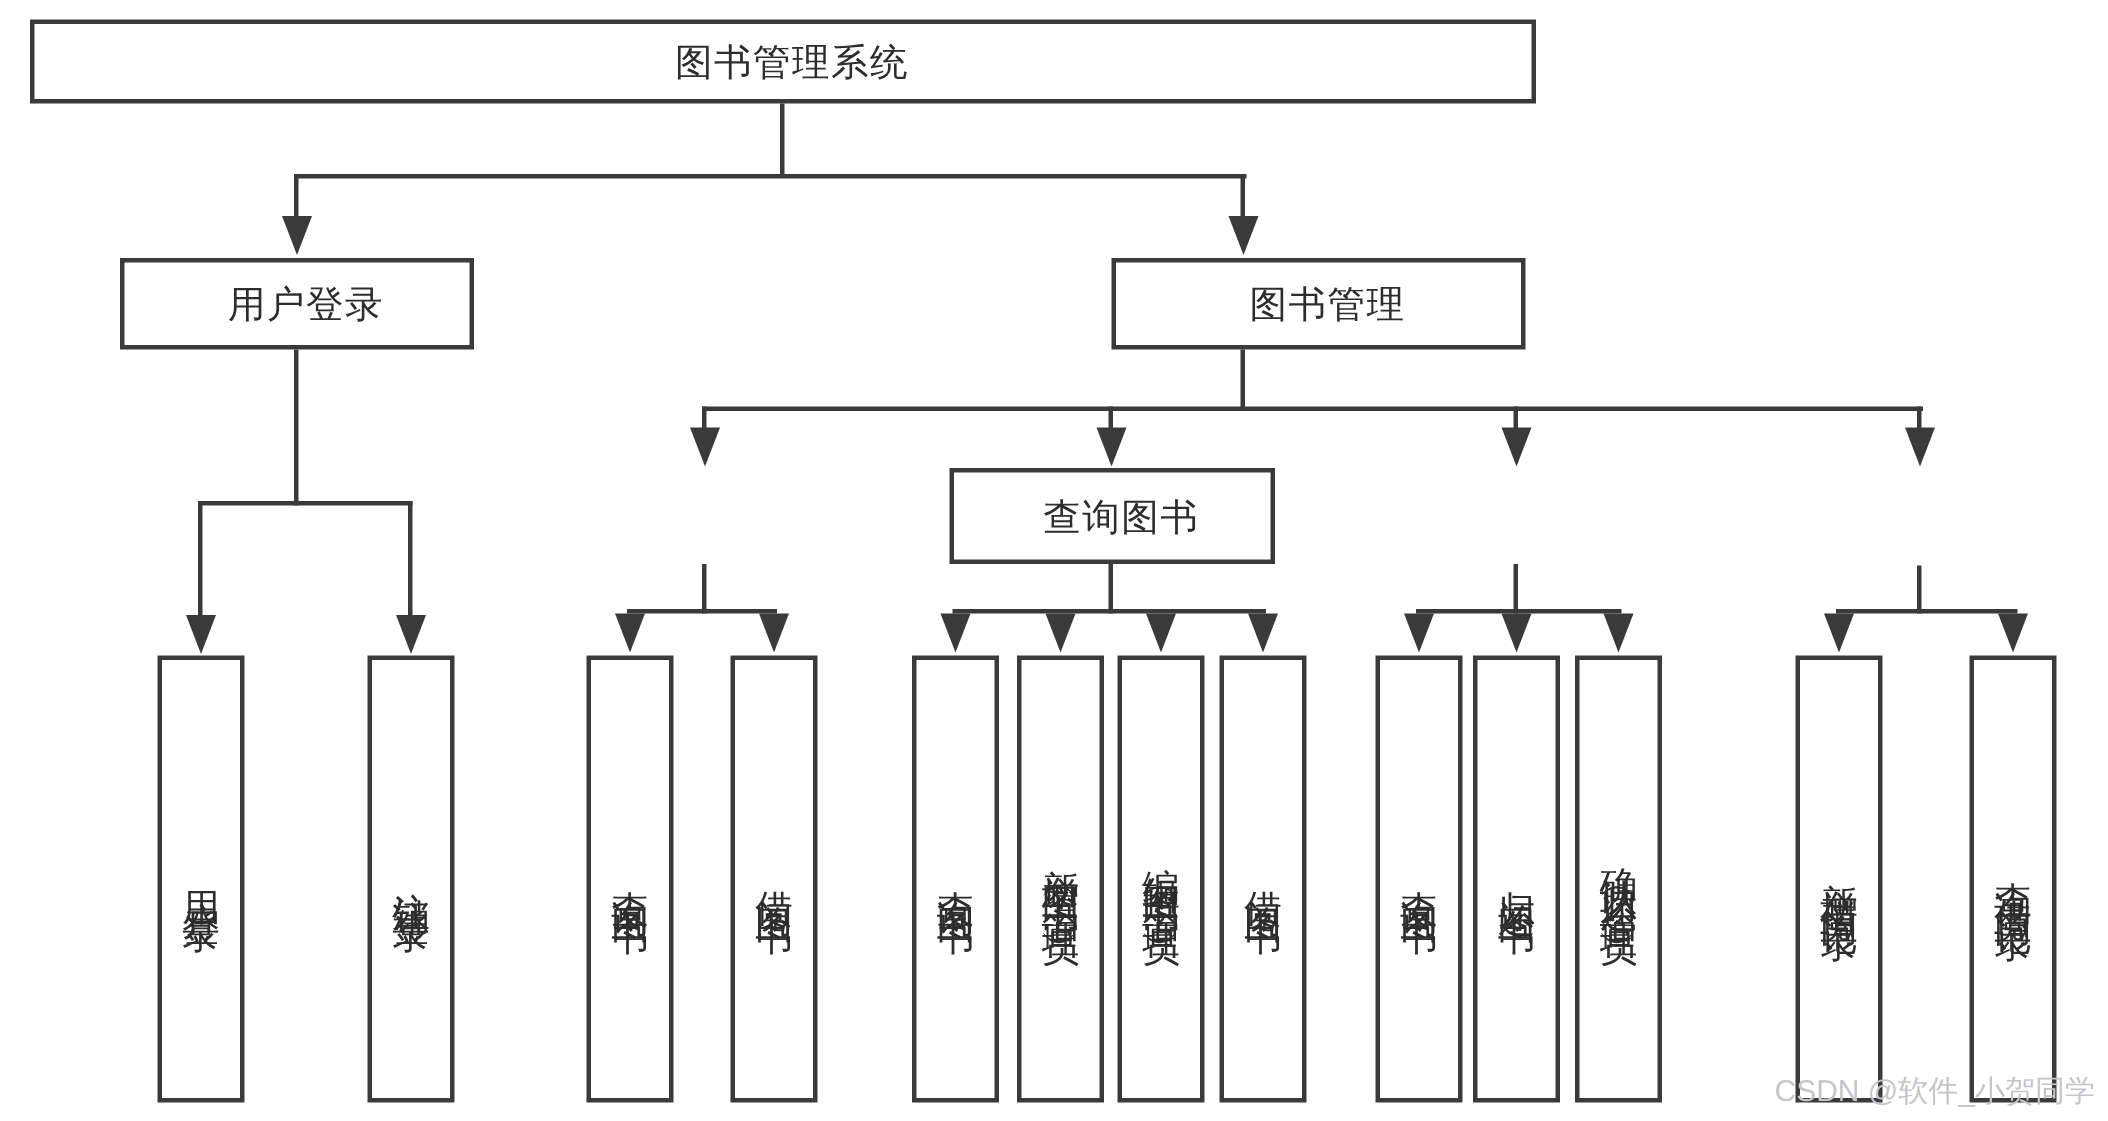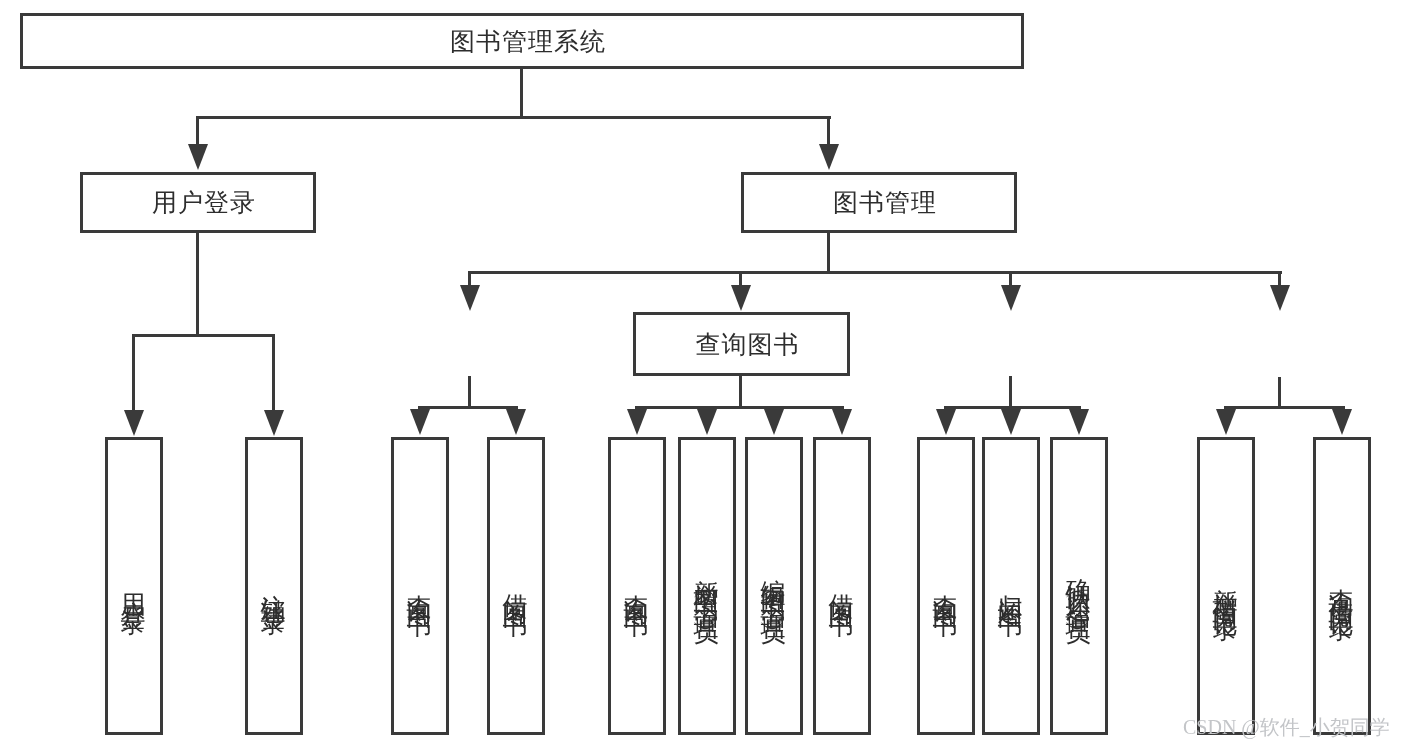--- a/index.html
+++ b/index.html
@@ -43,21 +43,20 @@
     border-right:10px solid transparent;
     border-top:26px solid var(--line);
   }
   .watermark{
     position:absolute;
     left:1183px;top:714px;
     font-size:20px;
     color:var(--wm);
     white-space:nowrap;
     z-index:10;
-    font-family:Liberation Serif, serif;
   }
 </style>
 </head>
 <body>
 
 <div id="stage">
 
   <div class="node node-h" style="left:20px;top:13px;width:1004px;height:56px;">
     <span>图书管理系统</span>
   </div>

